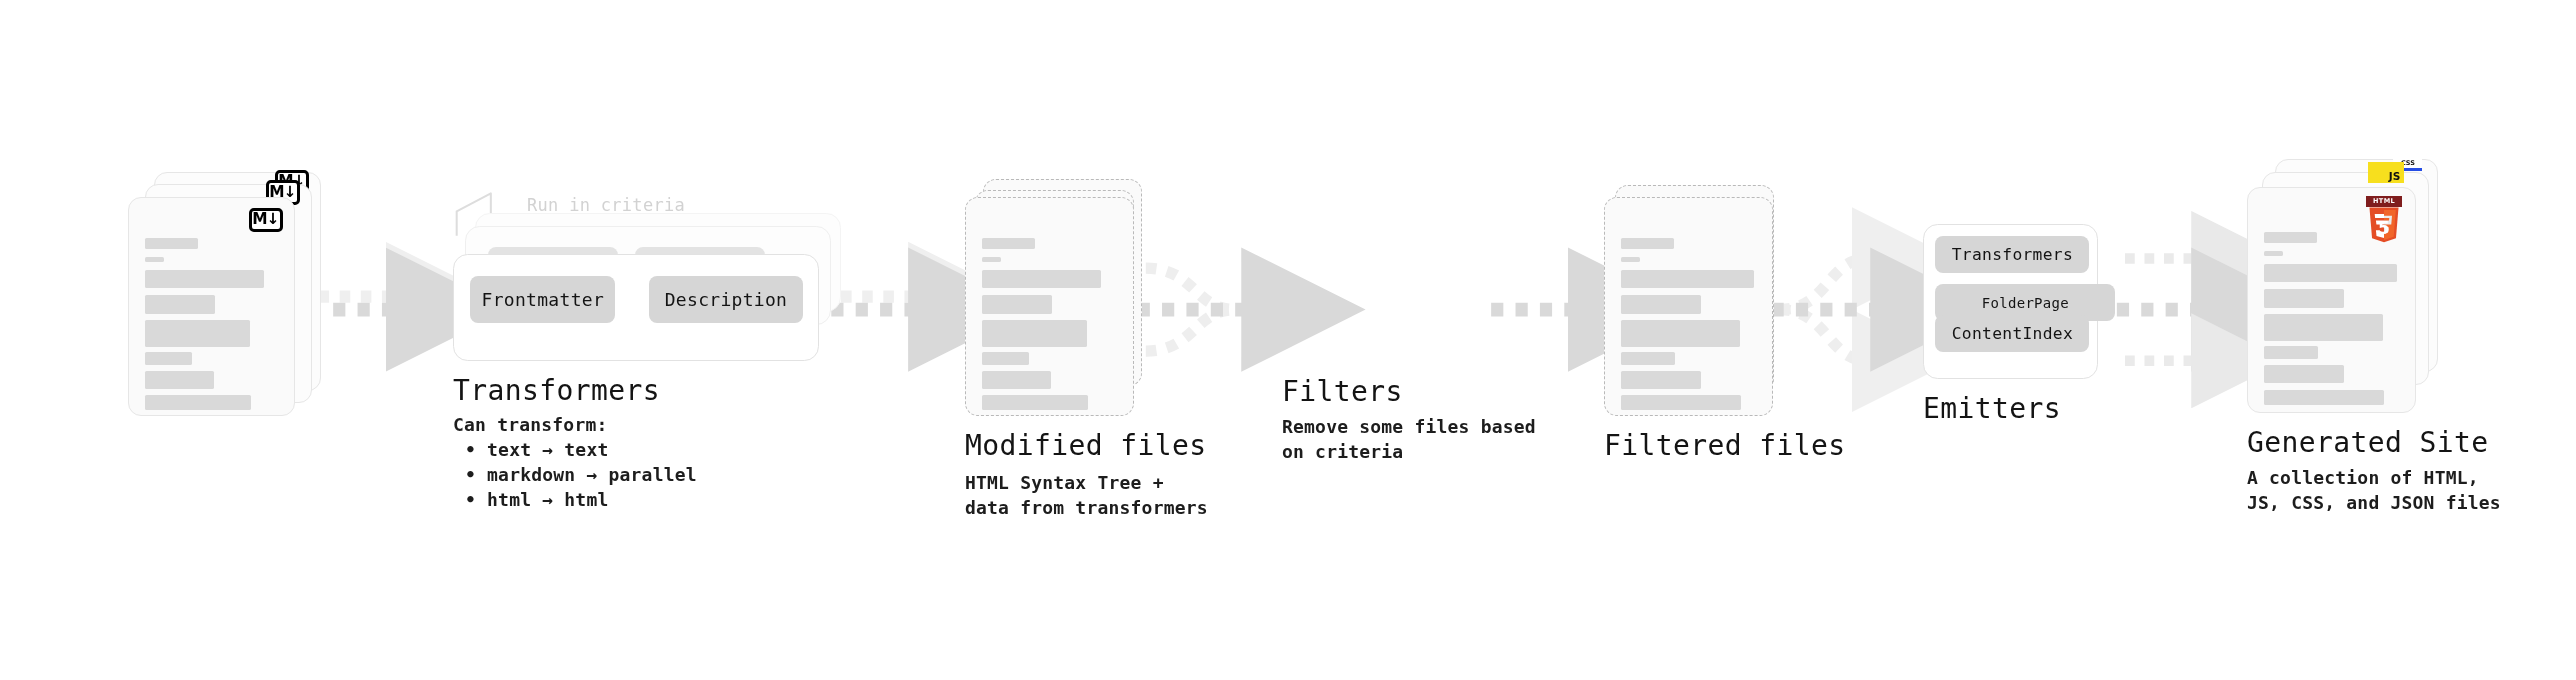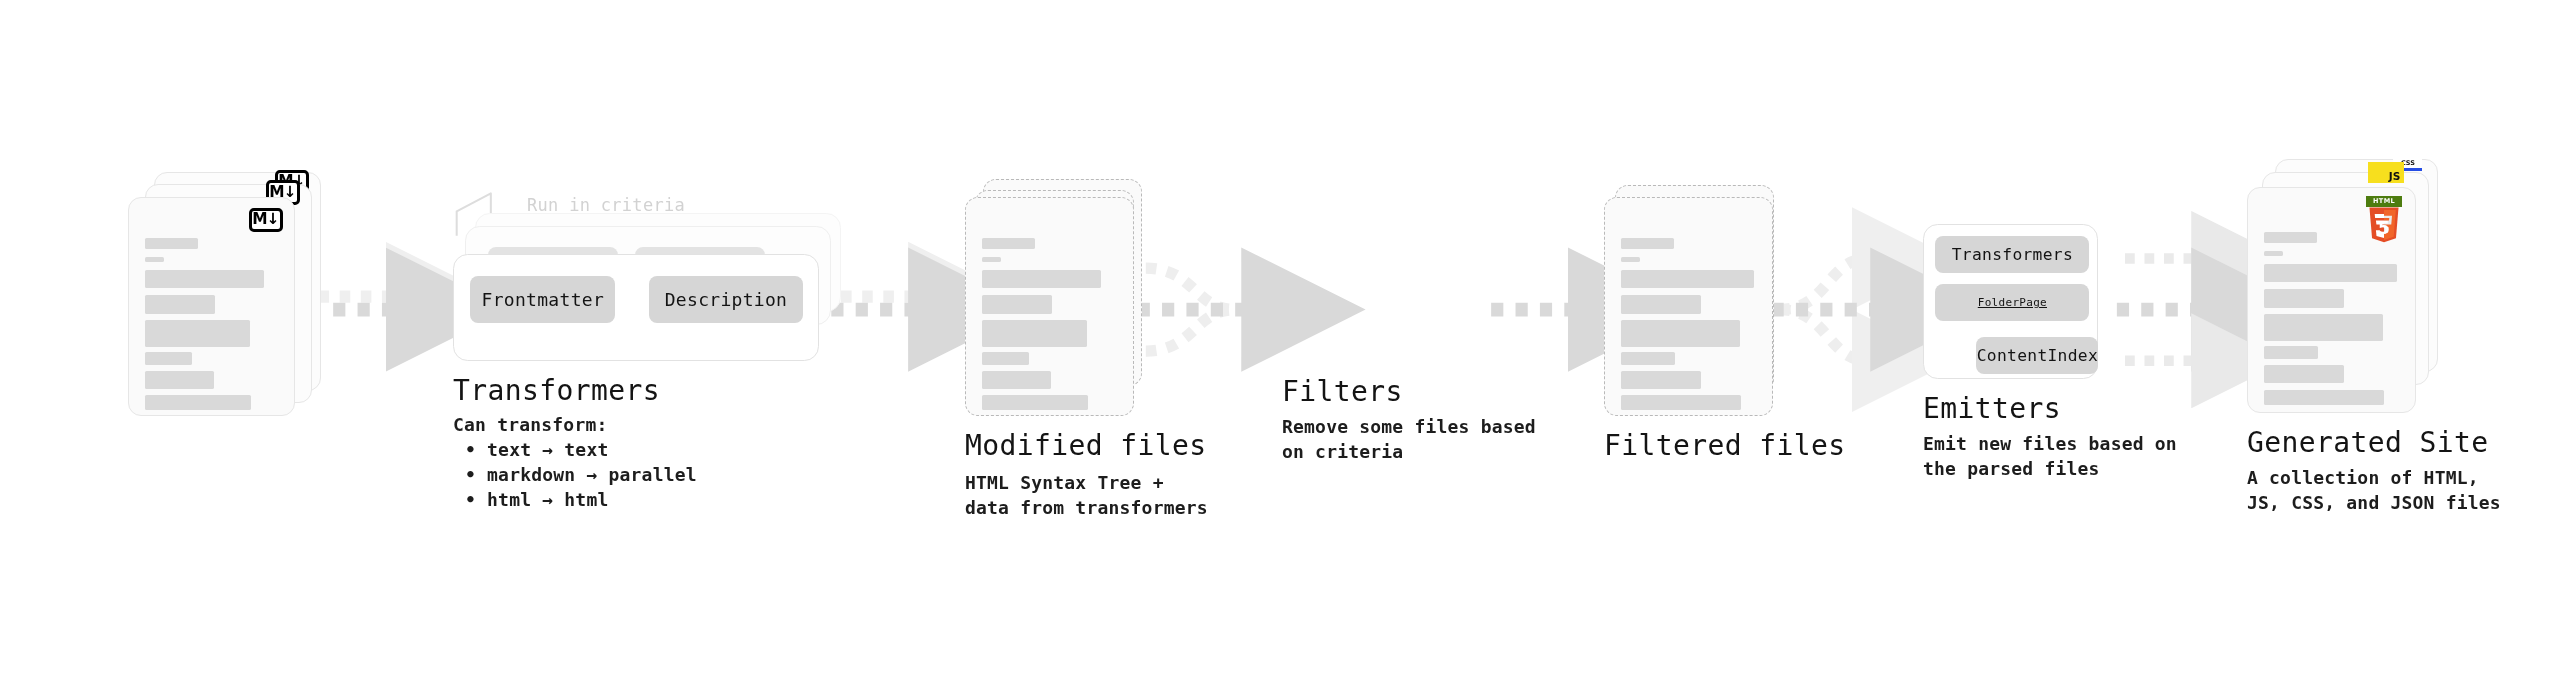--- a/index.html
+++ b/index.html
@@ -50,21 +50,21 @@
   }
   .js-badge{
     position:absolute;width:36px;height:21px;background:#f7df1e;
     font-family:"DejaVu Sans","Liberation Sans",sans-serif;
     font-size:10.6px;font-weight:bold;color:#111;
     display:flex;align-items:flex-end;justify-content:flex-end;
     padding:0 3.3px 0.8px 0;box-sizing:border-box;line-height:1;
   }
   .html5-badge{position:absolute;width:36px;height:42px;}
   .html5-badge .h5-word{
-    position:absolute;top:0;left:0;width:36px;height:10.6px;background:#4d7c0f;
+    position:absolute;top:0;left:0;width:36px;height:10.6px;background:#7f1d1d;
     color:#fff;font-family:"DejaVu Sans","Liberation Sans",sans-serif;
     font-size:6.5px;font-weight:bold;letter-spacing:0.4px;
     display:flex;align-items:center;justify-content:center;line-height:1;
   }
 
   
   .procbox{
     position:absolute;border-radius:14.6px;border:1.6px solid #e2e2e2;
     background:#ffffff;box-sizing:border-box;
   }
@@ -226,26 +226,24 @@
       <div class="skel" style="left:16.3px;top:122px;width:119px;height:27px;"></div>
       <div class="skel" style="left:16.3px;top:154px;width:54px;height:13px;"></div>
       <div class="skel" style="left:16.3px;top:173px;width:80px;height:18px;"></div>
       <div class="skel" style="left:16.3px;top:197px;width:120px;height:14.6px;"></div>
     </div>
   </div>
   <div class="stage-title" style="left:1604px;top:429px;">Filtered files</div>
 
   <div class="procbox" style="left:1923px;top:224px;width:175px;height:155px;">
     <div class="pill" style="left:11.4px;top:11.4px;width:154px;height:37px;font-size:16.3px;">Transformers</div>
-    <div class="pill" style="left:11.4px;top:59px;width:154px;height:37px;font-size:11px;text-decoration:underline;">FolderPage</div>
-    <div class="pill" style="left:11.4px;top:112px;width:122px;height:37px;font-size:16.3px;margin-left:41px;">ContentIndex</div>
+    <div class="pill" style="left:11.4px;top:59px;width:180px;height:37px;font-size:14px;">FolderPage</div>
+    <div class="pill" style="left:11.4px;top:90px;width:154px;height:37px;font-size:16.3px;">ContentIndex</div>
   </div>
   <div class="stage-title" style="left:1923px;top:392px;">Emitters</div>
-  <div class="stage-sub" style="left:1923px;top:431px;">Emit new files based on
-the parsed files</div>
 
   <div class="docstack">
     <div class="doccard ghost" style="left:2275px;top:159px;width:163px;height:213px;">
       <div class="css-badge" style="right:14.6px;top:-1.6px;">CSS</div>
     </div>
     <div class="doccard ghost" style="left:2262px;top:172px;width:167px;height:213px;">
       <div class="js-badge" style="right:24.4px;top:-11.4px;padding-left:6px;">JS</div>
     </div>
     <div class="doccard" style="left:2247px;top:187px;width:169px;height:226px;">
       <div class="html5-badge" style="right:13px;top:8.1px;">

